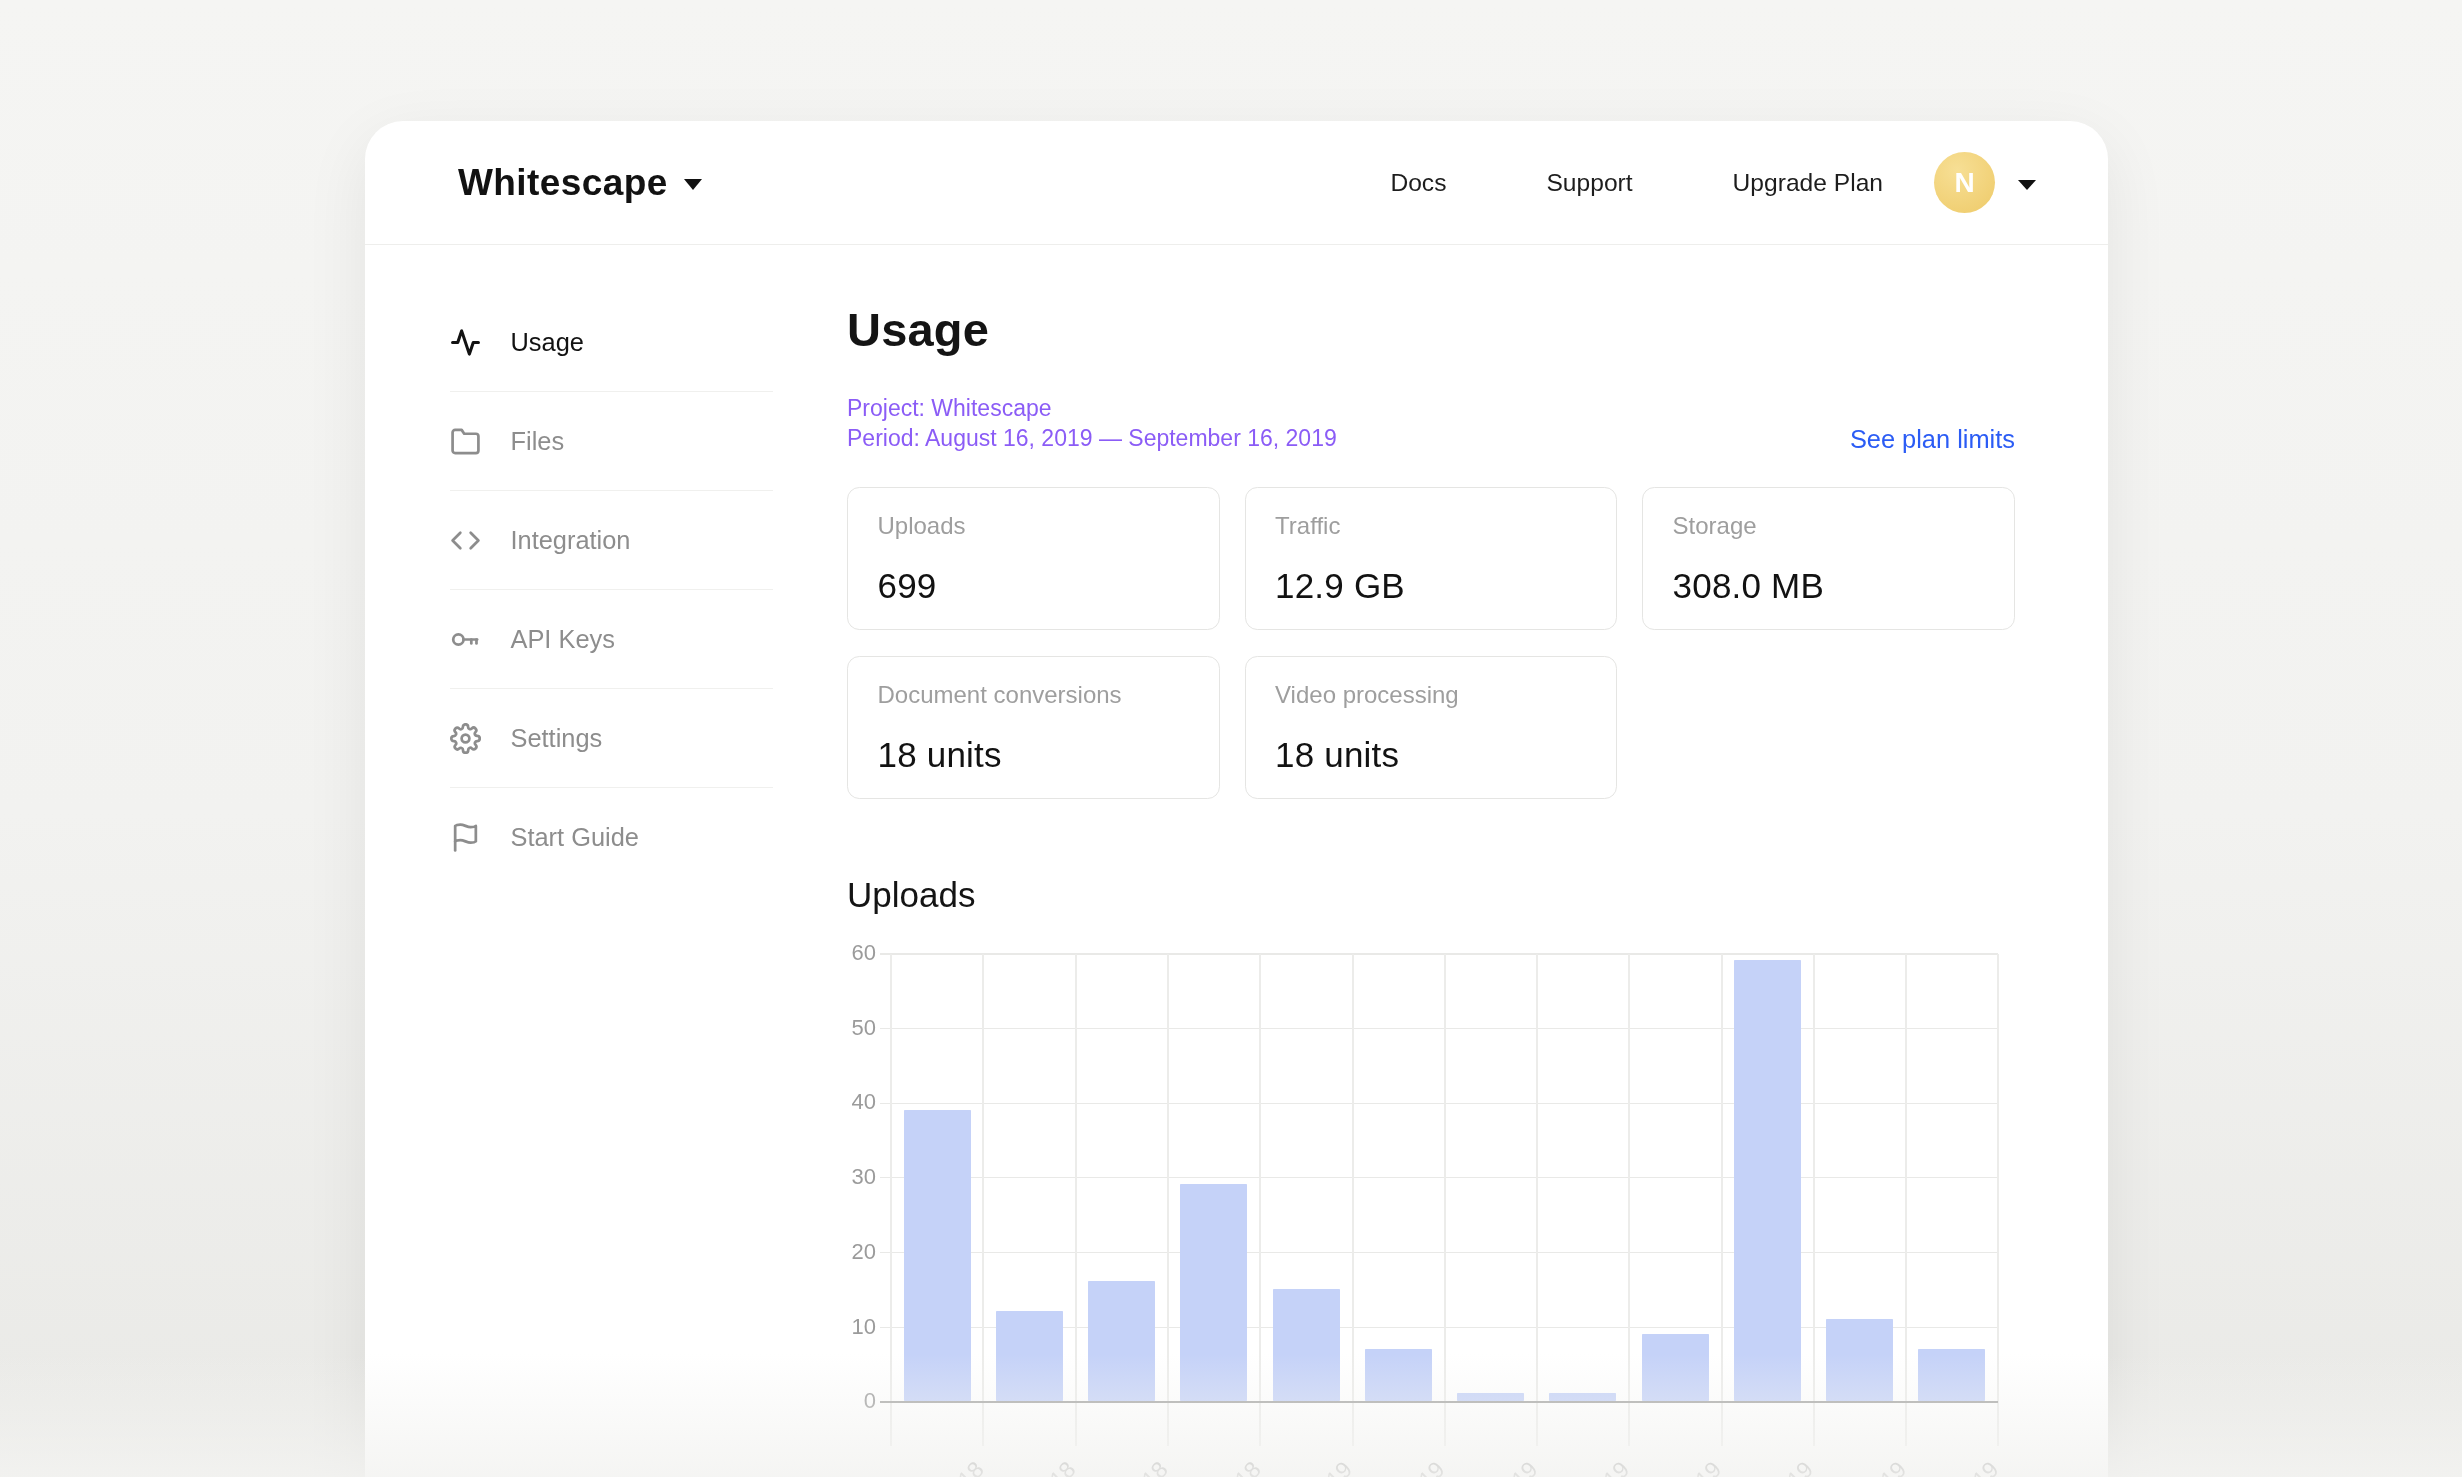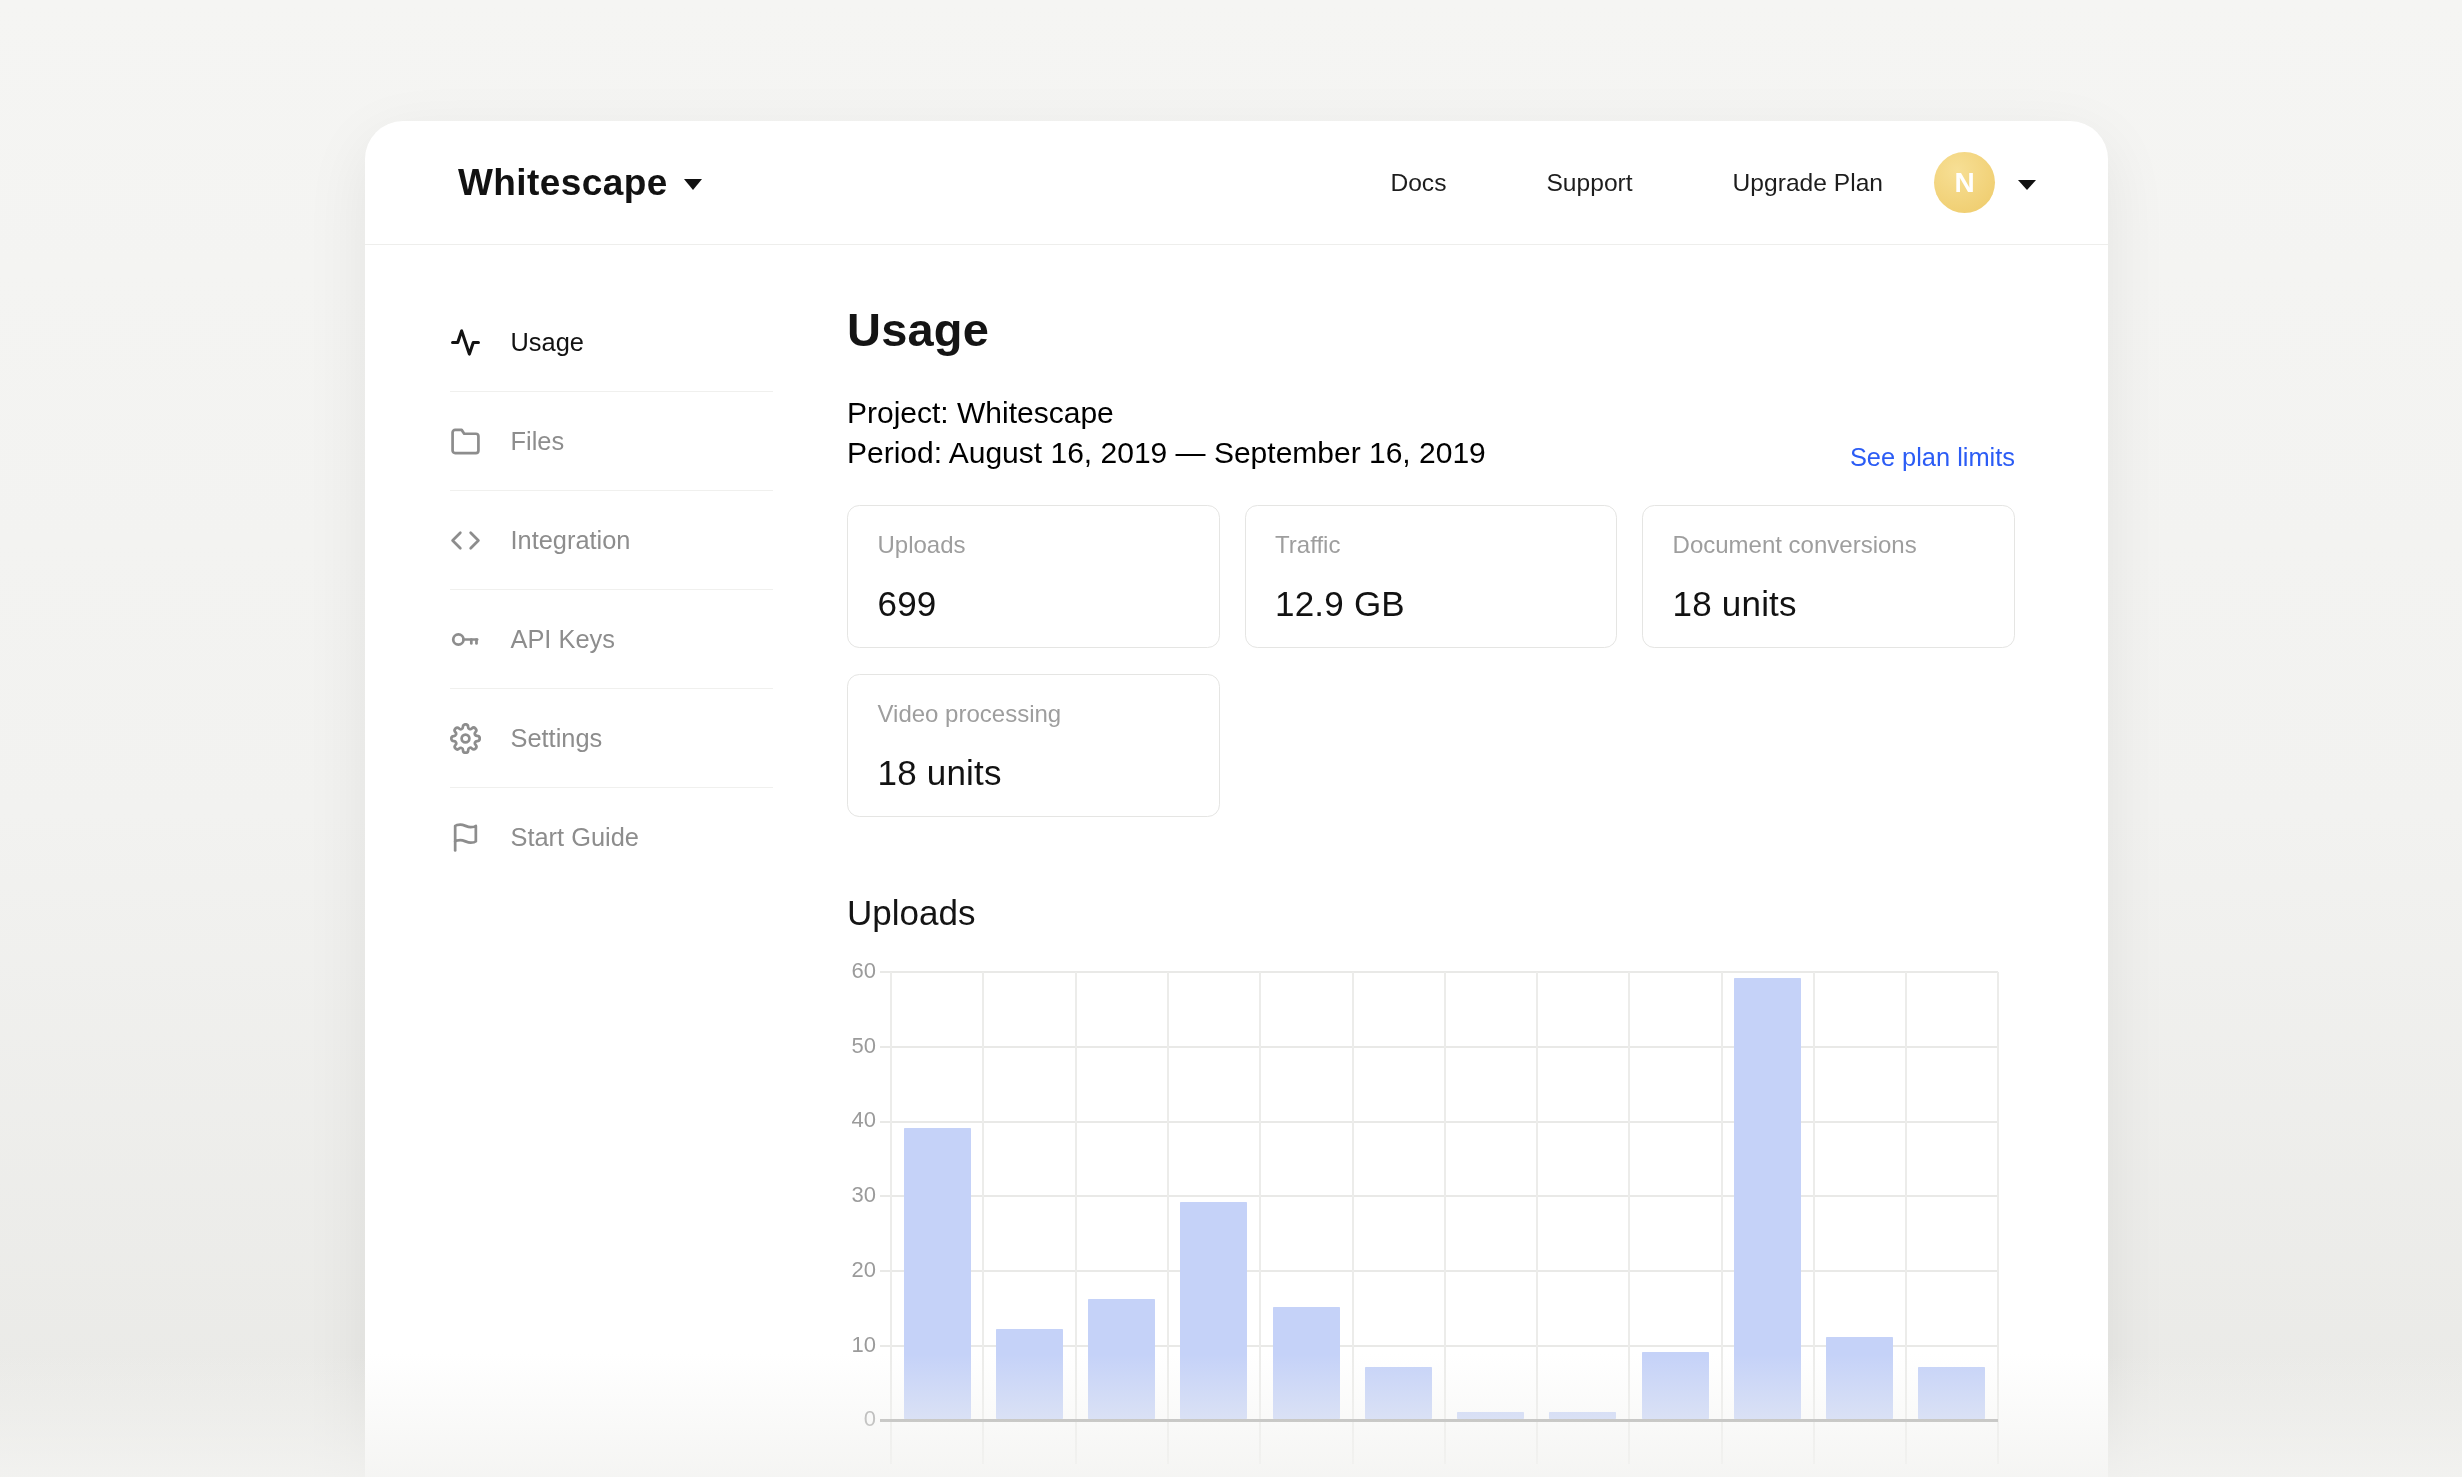--- a/index.html
+++ b/index.html
@@ -49,21 +49,21 @@
   }
   .side-item:last-child { border-bottom:none;align-items:center; }
   .side-item .icon { width:31px; height:31px; flex:0 0 auto; display:flex; }
   .side-item .icon svg { width:31px; height:31px; stroke:currentColor; fill:none; stroke-width:2.1; stroke-linecap:round; stroke-linejoin:round; }
   .side-item.active { color:#121212; }
   .side-item.active .icon svg { stroke-width:2.4; }
   
   .main { flex:1; padding:57px 93px 0 74px; }
   .page-title { font-size:47px; font-weight:600; margin:0 0 36px 0; letter-spacing:0.2px; }
   .meta-row { display:flex; justify-content:space-between; align-items:flex-end; }
-  .meta-lines { font-size:30px; color:#000000; line-height:1.32; }
+  .meta-lines { font-size:23px; color:#8b5cf6; line-height:1.32; }
   .plan-link { font-size:25.4px; font-weight:500; text-decoration:none; cursor:pointer; }
   
   .stats-grid {
     margin-top:33px; display:grid;
     grid-template-columns:repeat(3, 1fr); gap:26px 24.6px;
   }
   .stat-card {
     border:1.6px solid #e5e5e3; border-radius:12.3px; height:143px;
     padding:24.6px 29.5px 23px 29.5px;
     display:flex; flex-direction:column; justify-content:space-between;
@@ -183,20 +183,24 @@
       </div>
 
       <div class="stats-grid" id="stats-grid">
           <div class="stat-card">
     <span class="stat-label">Uploads</span>
     <span class="stat-value">699</span>
   </div>
           <div class="stat-card">
     <span class="stat-label">Traffic</span>
     <span class="stat-value">12.9 GB</span>
+  </div>
+          <div class="stat-card">
+    <span class="stat-label">Storage</span>
+    <span class="stat-value">308.0 MB</span>
   </div>
           <div class="stat-card">
     <span class="stat-label">Document conversions</span>
     <span class="stat-value">18 units</span>
   </div>
           <div class="stat-card">
     <span class="stat-label">Video processing</span>
     <span class="stat-value">18 units</span>
   </div>
         </div>

